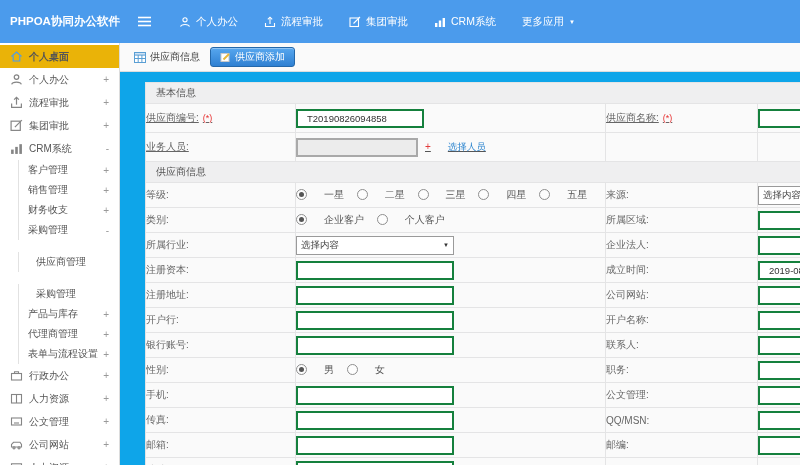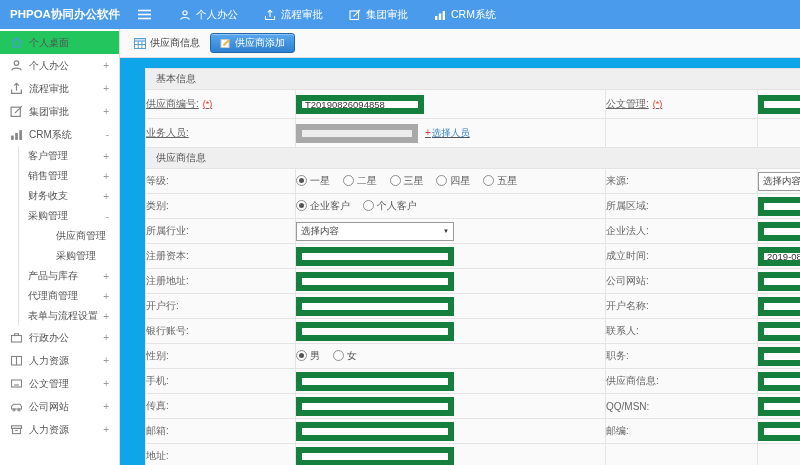--- a/index.html
+++ b/index.html
@@ -1,67 +1,67 @@
 <!DOCTYPE html>
 <html><head>
 <meta charset="utf-8">
 <style>
   html,body{margin:0;padding:0;background:#fff;}
   .screen{width:800px;height:465px;overflow:hidden;position:relative;
     font-family:"Liberation Sans","DejaVu Sans",sans-serif;background:#fff;
     display:flex;flex-direction:column;}
   
-  .topbar{height:29px;background:#4b9bec;display:flex;align-items:center;color:#fff;flex-shrink:0;}
+  .topbar{height:43px;background:#4b9bec;display:flex;align-items:center;color:#fff;flex-shrink:0;}
   .logo{width:122px;padding-left:10px;font-size:11.5px;font-weight:bold;box-sizing:border-box;white-space:nowrap;}
   .hamburger{width:44px;display:flex;justify-content:center;align-items:center;cursor:pointer;}
   .nav{display:flex;align-items:center;height:29px;}
   .nav-item{display:flex;align-items:center;gap:5px;padding:0 13px;font-size:10.5px;height:29px;cursor:pointer;white-space:nowrap;}
   .caret-dn{font-size:6px;line-height:1;}
   
   .bodyrow{flex:1;display:flex;overflow:hidden;}
   .sidebar{width:120px;background:#fff;border-right:1px solid #dcdcdc;padding-top:2px;box-sizing:border-box;
     font-size:10px;color:#555;flex-shrink:0;overflow:hidden;}
   .sn{display:flex;align-items:center;position:relative;cursor:pointer;white-space:nowrap;}
   .l1{height:23px;padding-left:10px;}
   .l1 .si{margin-right:6px;flex-shrink:0;}
-  .l1.active{background:#22c55e;}
+  .l1.active{background:#eab308;font-weight:bold;}
   .l2{height:20px;padding-left:28px;}
-  .l3{height:20px;padding-left:56px;}
+  .l3{height:20px;padding-left:36px;margin-top:12px;}
   .l2::before,.l3::before{content:"";position:absolute;left:18px;top:0;bottom:0;border-left:1px solid #e2e2e2;}
   .sx{margin-left:auto;margin-right:10px;color:#999;font-size:10px;}
   
   .main{flex:1;display:flex;flex-direction:column;background:#0ea5e9;overflow:hidden;}
   .tabbar{height:28px;background:#fafafa;border-bottom:1px solid #ddd;display:flex;align-items:center;
     padding-left:14px;gap:10px;flex-shrink:0;}
   .tab{display:flex;align-items:center;gap:4px;font-size:10px;color:#444;cursor:pointer;white-space:nowrap;}
   .tab.active{background:linear-gradient(#57a7ef,#2f80d2);border:1px solid #2468aa;border-radius:3px;
     color:#fff;padding:2px 9px;box-shadow:inset 0 1px 0 rgba(255,255,255,.35);}
   .content{flex:1;padding:10px 0 0 25px;overflow:hidden;}
   
   table.form{border-collapse:collapse;table-layout:fixed;width:780px;background:#fafafa;}
   table.form td{border:1px solid #e4e4e5;height:24px;padding:0;overflow:hidden;white-space:nowrap;vertical-align:middle;}
   td.lab{padding-left:10px;font-size:10px;color:#666;}
   td.fld{padding-left:4px;font-size:10px;color:#555;}
   tr.sec td{background:#efeff0;height:20px;padding-left:10px;font-size:10px;color:#555;}
   tr.tall td{height:28px;text-decoration:underline;}
   .req{color:#e63030;margin-left:4px;font-size:9px;}
-  .ti{height:19px;box-sizing:border-box;border:6px solid #15803d;background:#fff;font-size:9.5px;
-    padding:0 3px;font-family:inherit;color:#333;vertical-align:middle;}
+  .ti{height:19px;box-sizing:border-box;border:2px solid #15803d;background:#fff;font-size:9.5px;
+    padding:0 9px;font-family:inherit;color:#333;vertical-align:middle;}
   .w-std{width:158px;}
   .w-code{width:128px;}
   .w-picker{width:122px;background:#ececec;border-color:#a9a9a9;}
   .w-right{width:165px;}
   .plus{color:#e23b3b;font-size:10px;margin-left:7px;}
-  .lnk{color:#2f86cf;font-size:9.5px;margin-left:1px;text-decoration:none;cursor:pointer;}
+  .lnk{color:#2f86cf;font-size:9.5px;margin-left:17px;text-decoration:none;cursor:pointer;}
   .sel{display:inline-flex;align-items:center;justify-content:space-between;width:158px;height:19px;
     border:1px solid #9a9a9a;background:#fff;padding:0 4px;font-size:9.5px;color:#444;box-sizing:border-box;
     vertical-align:middle;cursor:pointer;}
   .sel .caret{font-size:6px;color:#333;}
   .sel.w-r{width:165px;}
-  .ropt{margin-right:10px;display:inline-flex;align-items:center;cursor:pointer;}
+  .ropt{margin-right:10px;display:inline-flex;align-items:center;cursor:pointer;gap:14px;}
   .rd{display:inline-block;width:9px;height:9px;border:1px solid #8f8f8f;border-radius:50%;
     background:#fdfdfd;margin-right:3px;position:relative;flex-shrink:0;}
   .rd.on::after{content:"";position:absolute;left:2px;top:2px;width:5px;height:5px;border-radius:50%;background:#555;}
 </style>
 </head>
 <body>
 
 <div class="screen">
 
   <header class="topbar">
@@ -100,20 +100,24 @@
       </div>
       <div class="nav-item">
         <svg width="12" height="12" viewBox="0 0 12 12">
           <g fill="#fff">
               <rect x="1" y="7" width="2.4" height="4"></rect>
               <rect x="4.8" y="4.5" width="2.4" height="6.5"></rect>
               <rect x="8.6" y="2" width="2.4" height="9"></rect>
             </g>
         </svg>
         <span>CRM系统</span>
+      </div>
+      <div class="nav-item">
+        <span>更多应用</span>
+        <span class="caret-dn">▼</span>
       </div>
     </nav>
   </header>
 
   <div class="bodyrow">
 
     <aside class="sidebar">
       <div class="sn l1 active">
         <svg class="si" width="13" height="13" viewBox="0 0 13 13" fill="none" stroke="#4b9bec" stroke-width="1.1">
           <path d="M1.5 6.5L6.5 2l5 4.5"></path>
@@ -264,21 +268,21 @@
               <col style="width:168px">
             </colgroup>
 
           <tbody>
               <tr class="sec">
             <td colspan="4">基本信息</td>
           </tr>
           <tr class="tall">
             <td class="lab"><span>供应商编号:</span><span class="req">(*)</span></td>
             <td class="fld"><input class="ti w-code" value="T20190826094858" style=""></td>
-            <td class="lab"><span>公文管理:</span><span class="req">(*)</span></td>
+            <td class="lab"><span>供应商名称:</span><span class="req">(*)</span></td>
             <td class="fld"><input class="ti w-right" value="" style=""></td>
           </tr>
           <tr class="tall">
             <td class="lab"><span>业务人员:</span></td>
             <td class="fld">
               <input class="ti w-picker" readonly="" value="" style=""><span class="plus">+</span><a class="lnk">选择人员</a>
             </td>
             <td class="lab"></td>
             <td class="fld"></td>
           </tr>
@@ -378,21 +382,21 @@
                     <span class="rd"></span>
                     <span>女</span>
                   </span>
             </td>
             <td class="lab"><span>职务:</span></td>
             <td class="fld"><input class="ti w-right" value="" style=""></td>
           </tr>
           <tr>
             <td class="lab"><span>手机:</span></td>
             <td class="fld"><input class="ti w-std" value="" style=""></td>
-            <td class="lab"><span>供应商信息:</span></td>
+            <td class="lab"><span>公文管理:</span></td>
             <td class="fld"><input class="ti w-right" value="" style=""></td>
           </tr>
           <tr>
             <td class="lab"><span>传真:</span></td>
             <td class="fld"><input class="ti w-std" value="" style=""></td>
             <td class="lab"><span>QQ/MSN:</span></td>
             <td class="fld"><input class="ti w-right" value="" style=""></td>
           </tr>
           <tr>
             <td class="lab"><span>邮箱:</span></td>

